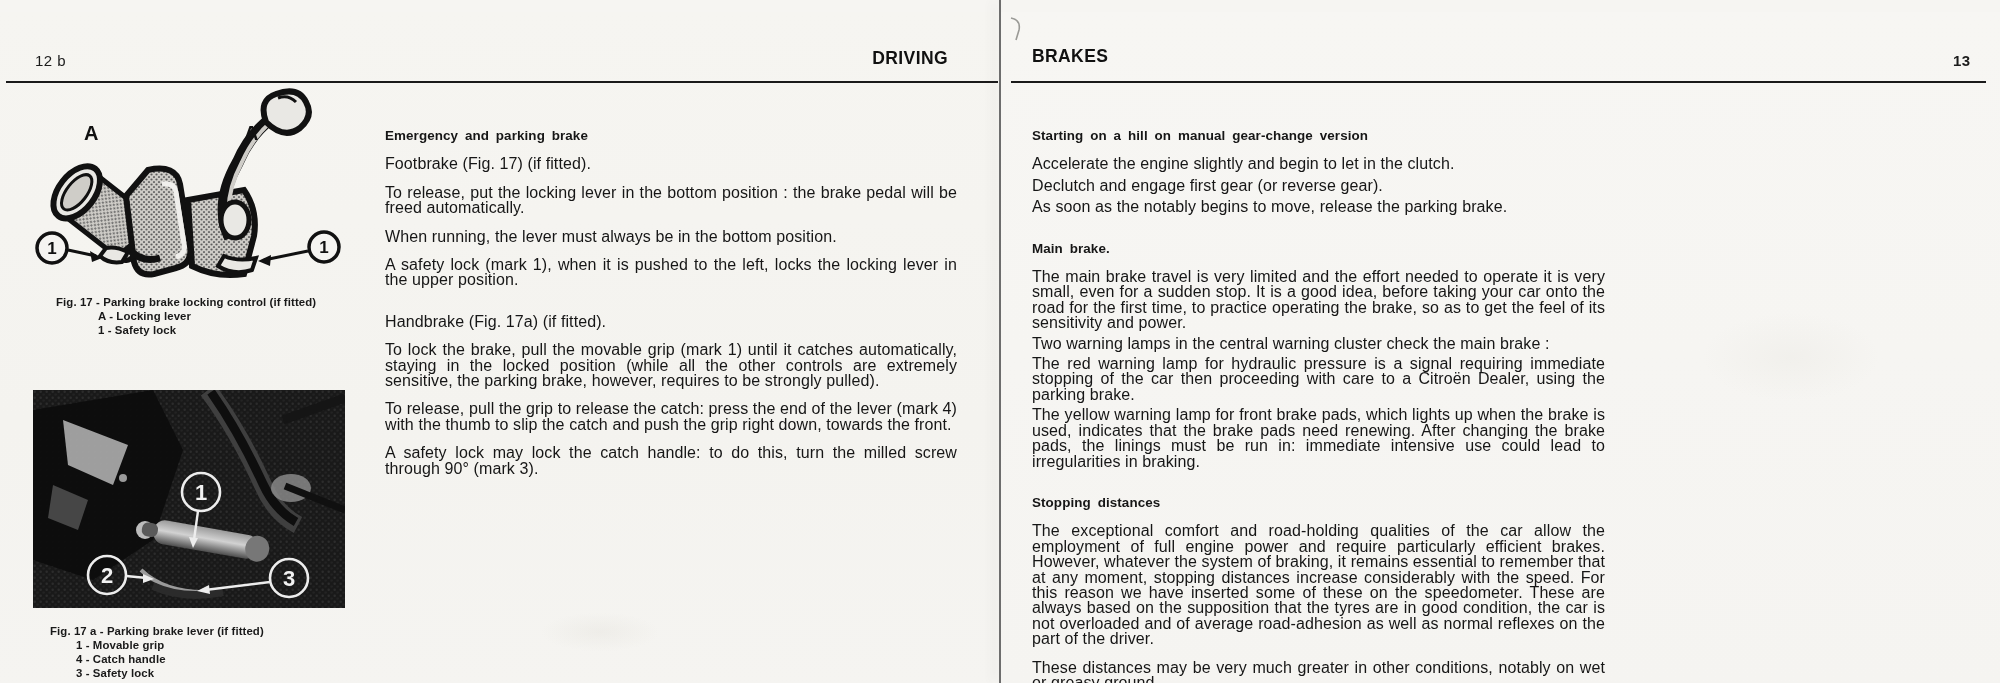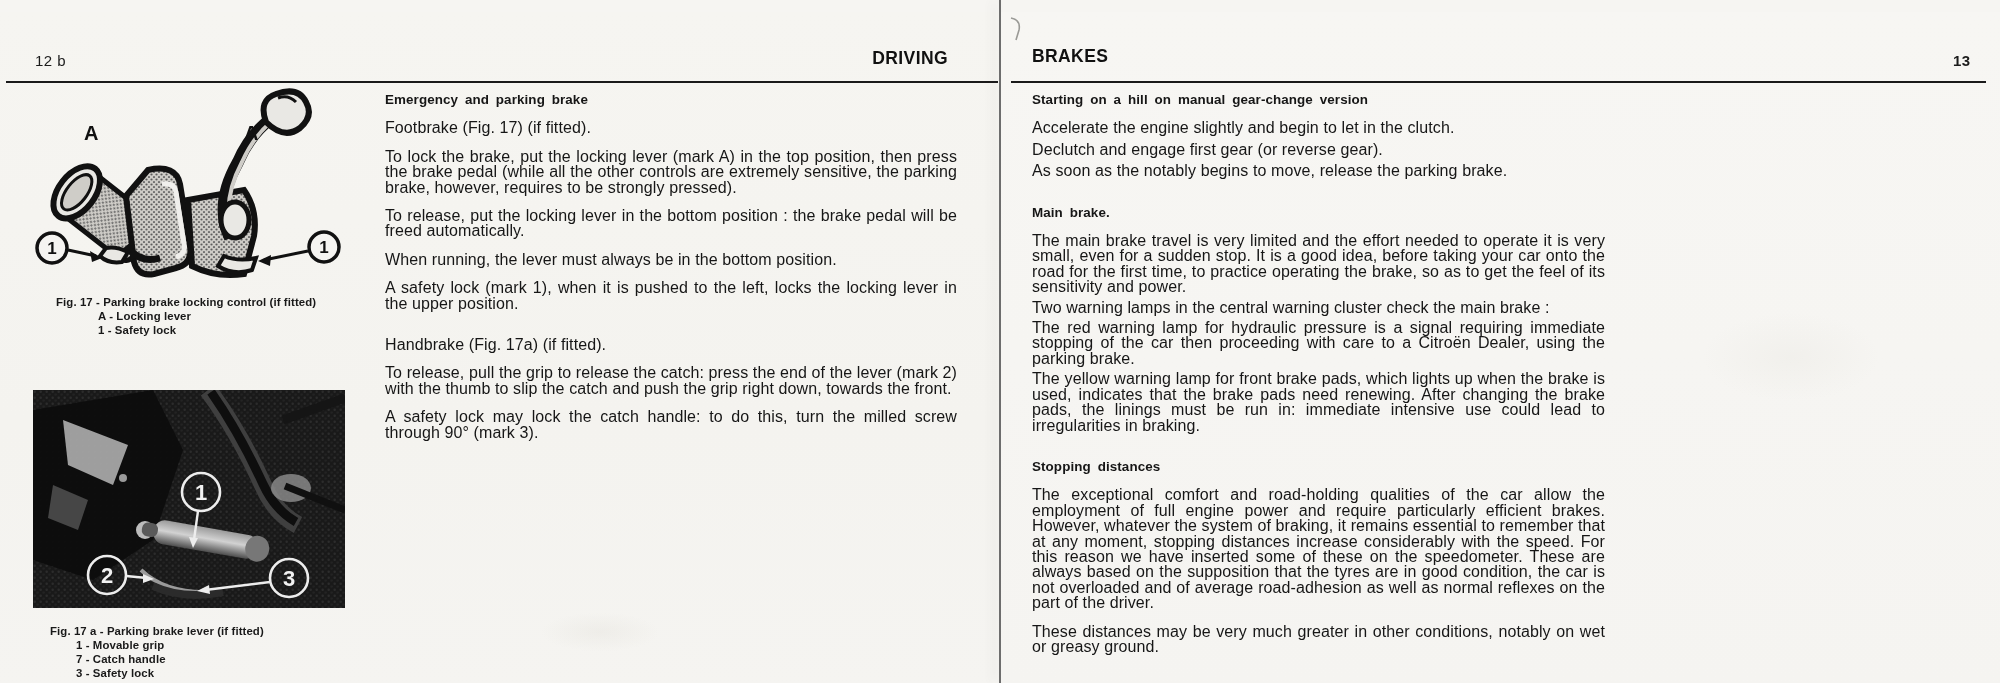--- a/index.html
+++ b/index.html
@@ -19,21 +19,21 @@
     box-shadow:-6px 0 10px rgba(90,90,80,0.12);
   }
   .blotch { position:absolute; border-radius:50%; pointer-events:none; }
 
   
   .pageno { position:absolute; font-size:15px; letter-spacing:0.5px; color:#1c1c1c; }
   .run-head { position:absolute; font-weight:bold; font-size:17.5px; letter-spacing:0.4px; color:#111; }
   .hdr-rule { position:absolute; height:2px; background:#1a1a1a; }
 
   
-  .col { position:absolute; }
+  .col { position:absolute;margin-top:36px; }
   .col p, .col h3, .col h4 {
     font-size:16px; line-height:15.4px; letter-spacing:0.1px;
   }
   .col p { text-align:justify; margin:0 0 13px 0; }
   .col h3 { font-weight:bold; word-spacing:3px; margin:0 0 13px 0; font-size:13.4px; }
   .col h4 { font-weight:normal; margin:0 0 13px 0; }
   .gap-before { margin-top:26px !important; }
   .tight p { margin:0 0 6px 0; text-align:left; }
 
   
@@ -170,34 +170,34 @@
         <line x1="237" y1="192" x2="172" y2="200" stroke="#ededed" stroke-width="2.4"></line>
         <path d="M164 201 l12 -6 l1 9 z" fill="#ededed"></path>
       </g>
     </svg>
   </figure>
 
   <div class="caption cap17a" style="left:50px; top:612px; width:310px;">
     <div>Fig. 17 a - Parking brake lever (if fitted)</div>
     <div class="cap-items">
       <div>1 - Movable grip</div>
-      <div>7 - Catch handle</div>
+      <div>4 - Catch handle</div>
       <div>3 - Safety lock</div>
     </div>
   </div>
 
   <div class="col" style="left:385px; top:80px; width:572px;">
     <h3>Emergency and parking brake</h3>
     <h4>Footbrake (Fig. 17) (if fitted).</h4>
-    <p>To lock the brake, put the locking lever (mark A) in the top position, then press the brake pedal (while all the other controls are extremely sensitive, the parking brake, however, requires to be strongly pressed).</p>
     <p>To release, put the locking lever in the bottom position : the brake pedal will be freed automatically.</p>
     <p>When running, the lever must always be in the bottom position.</p>
     <p>A safety lock (mark 1), when it is pushed to the left, locks the locking lever in the upper position.</p>
     <h4 class="gap-before">Handbrake (Fig. 17a) (if fitted).</h4>
-    <p>To release, pull the grip to release the catch: press the end of the lever (mark 2) with the thumb to slip the catch and push the grip right down, towards the front.</p>
+    <p>To lock the brake, pull the movable grip (mark 1) until it catches automatically, staying in the locked position (while all the other controls are extremely sensitive, the parking brake, however, requires to be strongly pulled).</p>
+    <p>To release, pull the grip to release the catch: press the end of the lever (mark 4) with the thumb to slip the catch and push the grip right down, towards the front.</p>
     <p>A safety lock may lock the catch handle: to do this, turn the milled screw through 90° (mark 3).</p>
   </div>
 
   <div class="blotch" style="left:540px; top:600px; width:120px; height:40px; background:radial-gradient(ellipse, rgba(180,175,160,0.10), transparent 70%);"></div>
 </div>
 
 <div id="gutter"></div>
 
 <div class="page" id="right-page">
 

